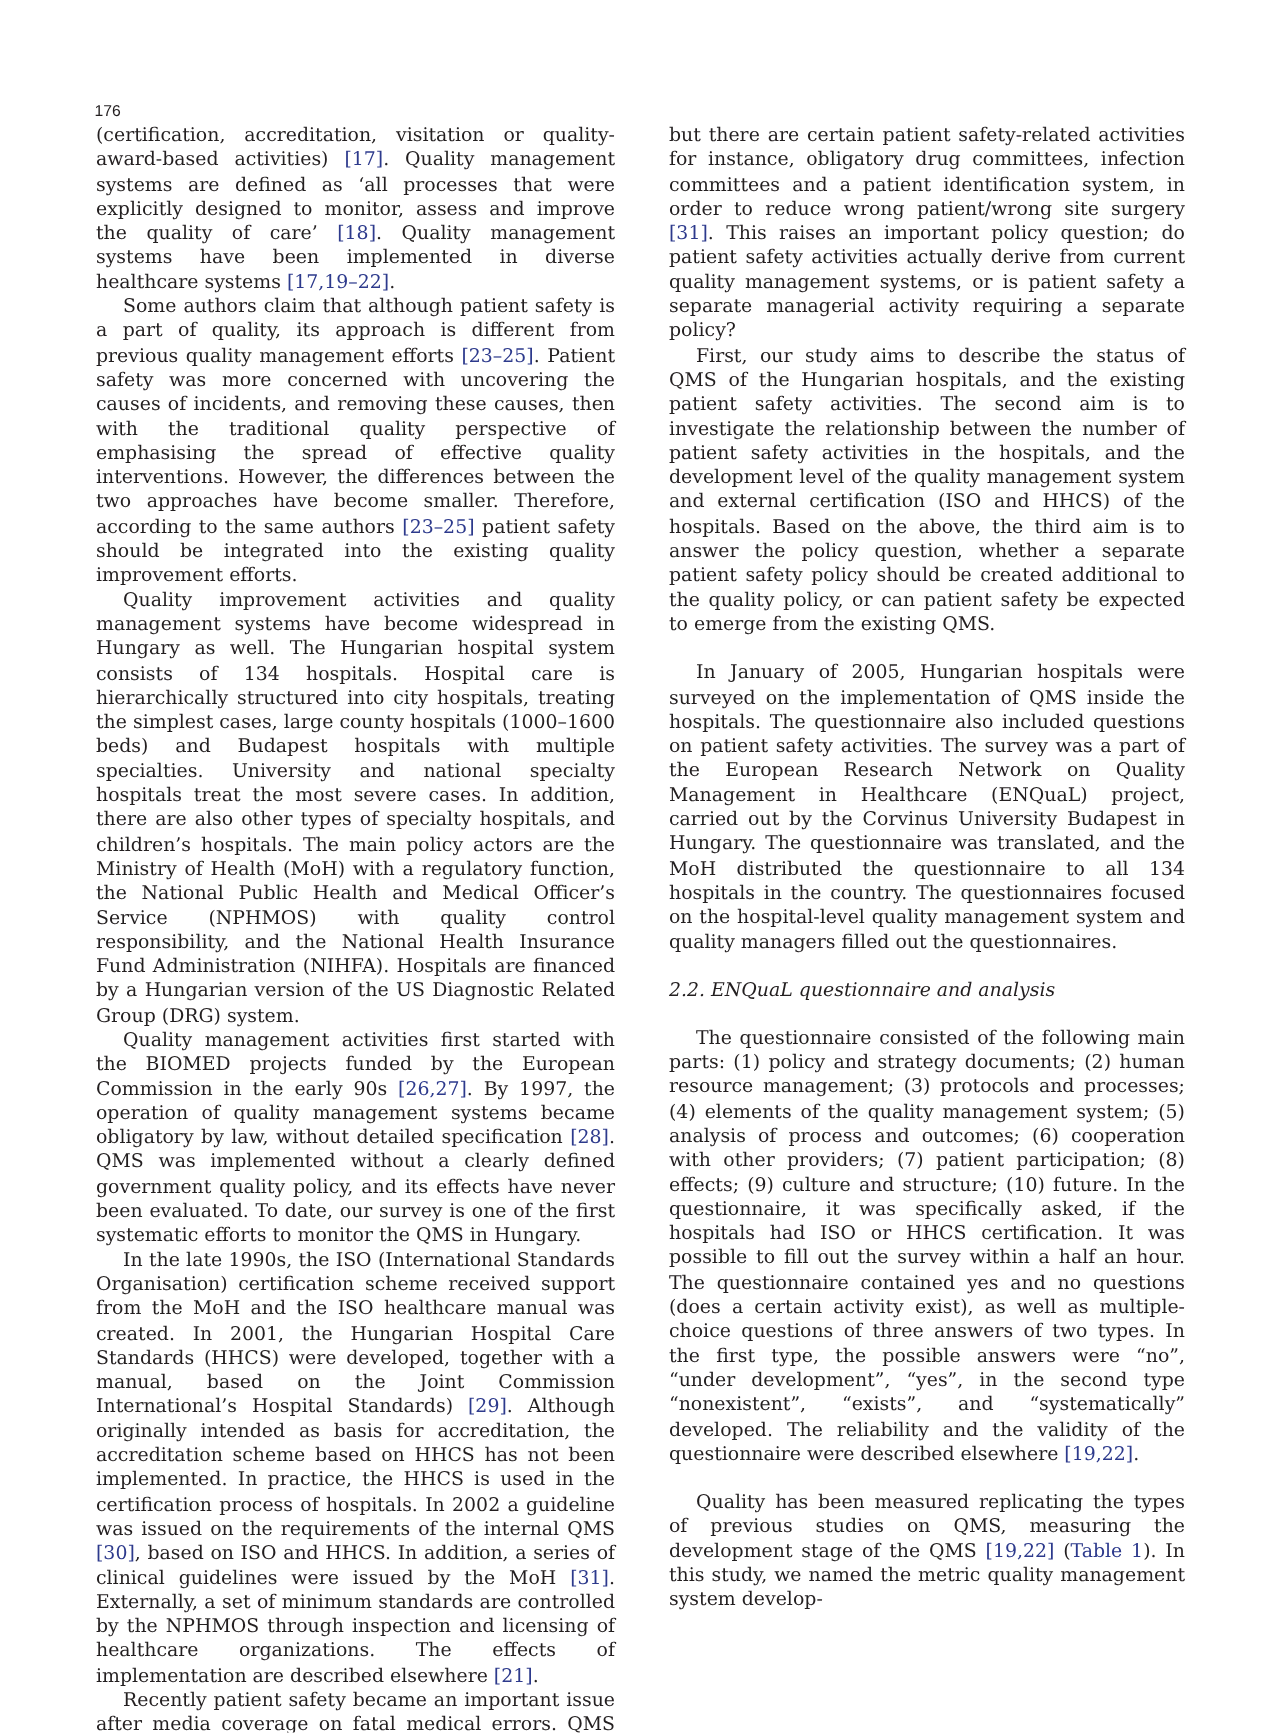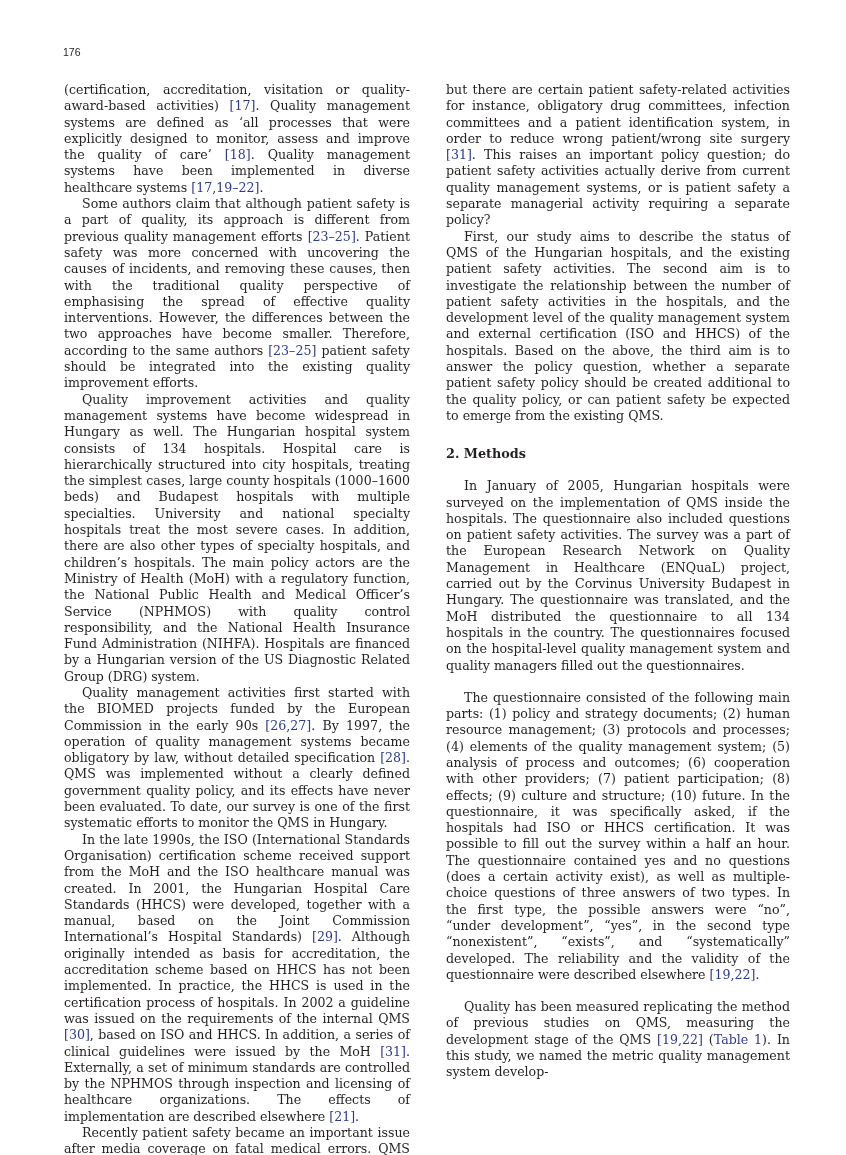--- a/index.html
+++ b/index.html
@@ -1,18 +1,18 @@
 <!DOCTYPE html>
 <html><head>
 <meta charset="utf-8">
 <style>
   html, body { margin:0; padding:0; background:#ffffff; }
   body { width:846px; height:1155px; position:relative; overflow:hidden;
          font-family: "DejaVu Serif", serif; color:#231f20; }
-  .running-head { position:absolute; top:46px; left:63px; right:52px; height:14px;
+  .running-head { position:absolute; top:68px; left:63px; right:52px; height:14px;
                   font-family: "Liberation Sans", sans-serif; font-size:10.5px; color:#231f20; }
   .page-num { position:absolute; left:0; top:0; }
   .journal { position:absolute; left:0; right:0; top:0; text-align:center; font-style:italic; }
   .col { position:absolute; top:82px; width:346px; font-size:12.6px; line-height:16.3px;
          text-align:justify; hyphens:manual; }
   .col.left { left:64px; }
   .col.right { left:446px; width:344px; }
   .col p { margin:0; text-indent:18px; }
   .col p.noindent { text-indent:0; }
   a.ref { color:#2d3a8c; text-decoration:none; }
@@ -39,23 +39,23 @@
   <p><span>In the late 1990s, the ISO (International Standards Organisation) certification scheme received support from the MoH and the ISO healthcare manual was created. In 2001, the Hungarian Hospital Care Standards (HHCS) were developed, together with a manual, based on the Joint Commission International’s Hospital Standards) </span><a class="ref">[29]</a><span>. Although originally intended as basis for accreditation, the accreditation scheme based on HHCS has not been implemented. In practice, the HHCS is used in the certification process of hospitals. In 2002 a guideline was issued on the requirements of the internal QMS </span><a class="ref">[30]</a><span>, based on ISO and HHCS. In addition, a series of clinical guidelines were issued by the MoH </span><a class="ref">[31]</a><span>. Externally, a set of minimum standards are controlled by the NPHMOS through inspection and licensing of healthcare organizations. The effects of implementation are described elsewhere </span><a class="ref">[21]</a><span>.</span></p>
 
   <p><span>Recently patient safety became an important issue after media coverage on fatal medical errors. QMS has been implemented in Hungary for several years, and patient safety and related activities may have resulted from these systems </span></p>
 </div>
 
 <div class="col right">
   <p class="noindent"><span>but there are certain patient safety-related activities for instance, obligatory drug committees, infection committees and a patient identification system, in order to reduce wrong patient/wrong site surgery </span><a class="ref">[31]</a><span>. This raises an important policy question; do patient safety activities actually derive from current quality management systems, or is patient safety a separate managerial activity requiring a separate policy?</span></p>
 
   <p><span>First, our study aims to describe the status of QMS of the Hungarian hospitals, and the existing patient safety activities. The second aim is to investigate the relationship between the number of patient safety activities in the hospitals, and the development level of the quality management system and external certification (ISO and HHCS) of the hospitals. Based on the above, the third aim is to answer the policy question, whether a separate patient safety policy should be created additional to the quality policy, or can patient safety be expected to emerge from the existing QMS.</span></p>
 
-  <h2 class="section">2.  Methods</h2>
 
 
   <p class="after-sub"><span>In January of 2005, Hungarian hospitals were surveyed on the implementation of QMS inside the hospitals. The questionnaire also included questions on patient safety activities. The survey was a part of the European Research Network on Quality Management in Healthcare (ENQuaL) project, carried out by the Corvinus University Budapest in Hungary. The questionnaire was translated, and the MoH distributed the questionnaire to all 134 hospitals in the country. The questionnaires focused on the hospital-level quality management system and quality managers filled out the questionnaires.</span></p>
 
+  <h3 class="sub">2.2.  ENQuaL questionnaire and analysis</h3>
 
   <p class="after-sub"><span>The questionnaire consisted of the following main parts: (1) policy and strategy documents; (2) human resource management; (3) protocols and processes; (4) elements of the quality management system; (5) analysis of process and outcomes; (6) cooperation with other providers; (7) patient participation; (8) effects; (9) culture and structure; (10) future. In the questionnaire, it was specifically asked, if the hospitals had ISO or HHCS certification. It was possible to fill out the survey within a half an hour. The questionnaire contained yes and no questions (does a certain activity exist), as well as multiple-choice questions of three answers of two types. In the first type, the possible answers were “no”, “under development”, “yes”, in the second type “nonexistent”, “exists”, and “systematically” developed. The reliability and the validity of the questionnaire were described elsewhere </span><a class="ref">[19,22]</a><span>.</span></p>
 
 
-  <p class="after-sub"><span>Quality has been measured replicating the method of previous studies on QMS, measuring the development stage of the QMS </span><a class="ref">[19,22]</a><span> (</span><a class="ref">Table 1</a><span>). In this study, we named the metric quality management system develop-</span></p>
+  <p class="after-sub"><span>Quality has been measured replicating the types of previous studies on QMS, measuring the development stage of the QMS </span><a class="ref">[19,22]</a><span> (</span><a class="ref">Table 1</a><span>). In this study, we named the metric quality management system develop-</span></p>
 </div>
 
 </body></html>

